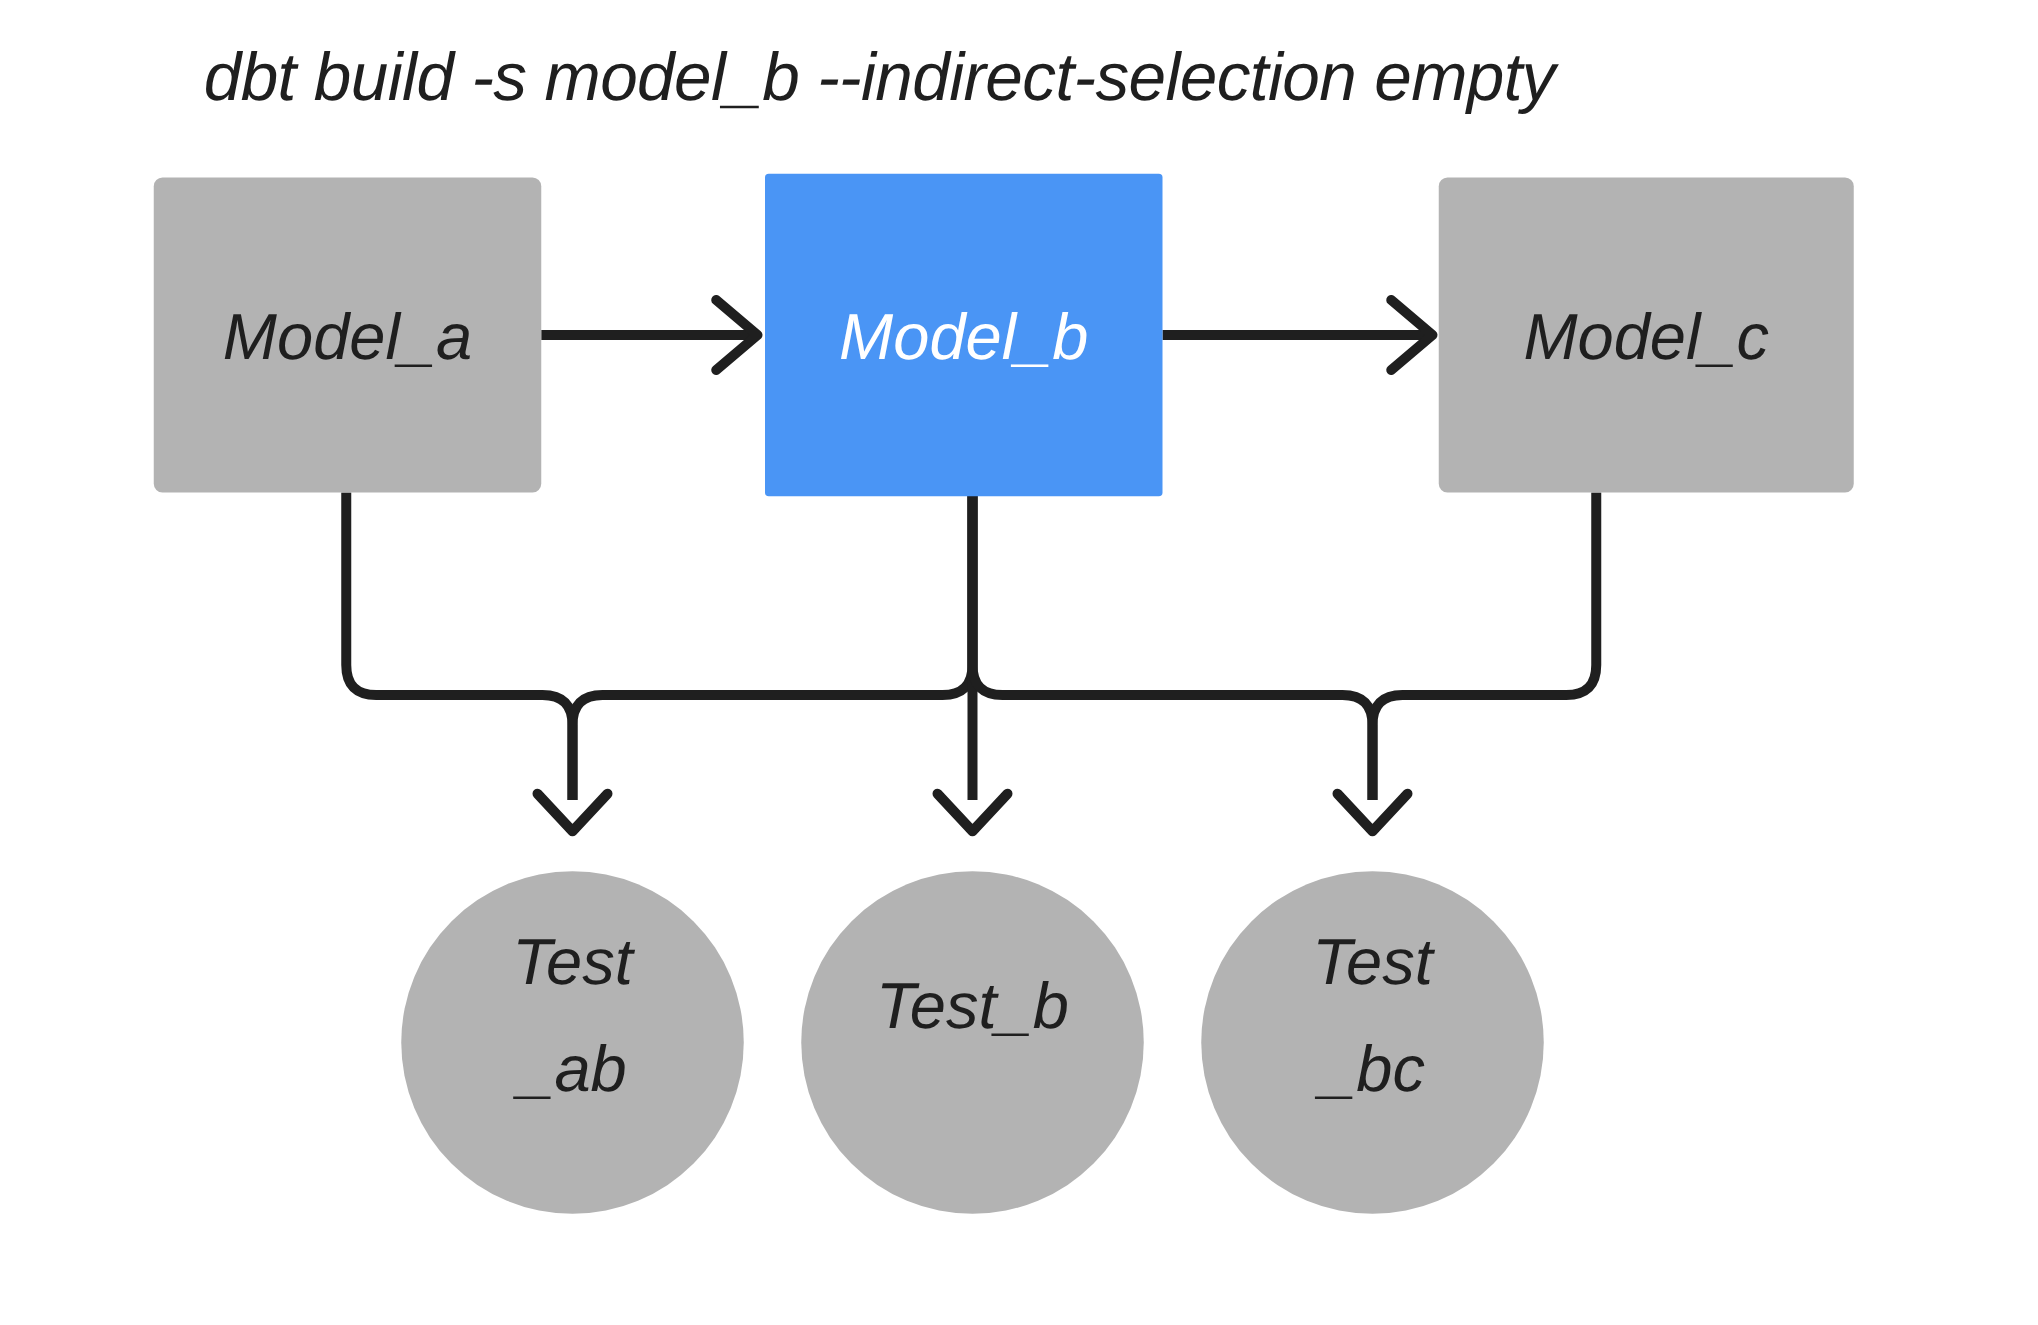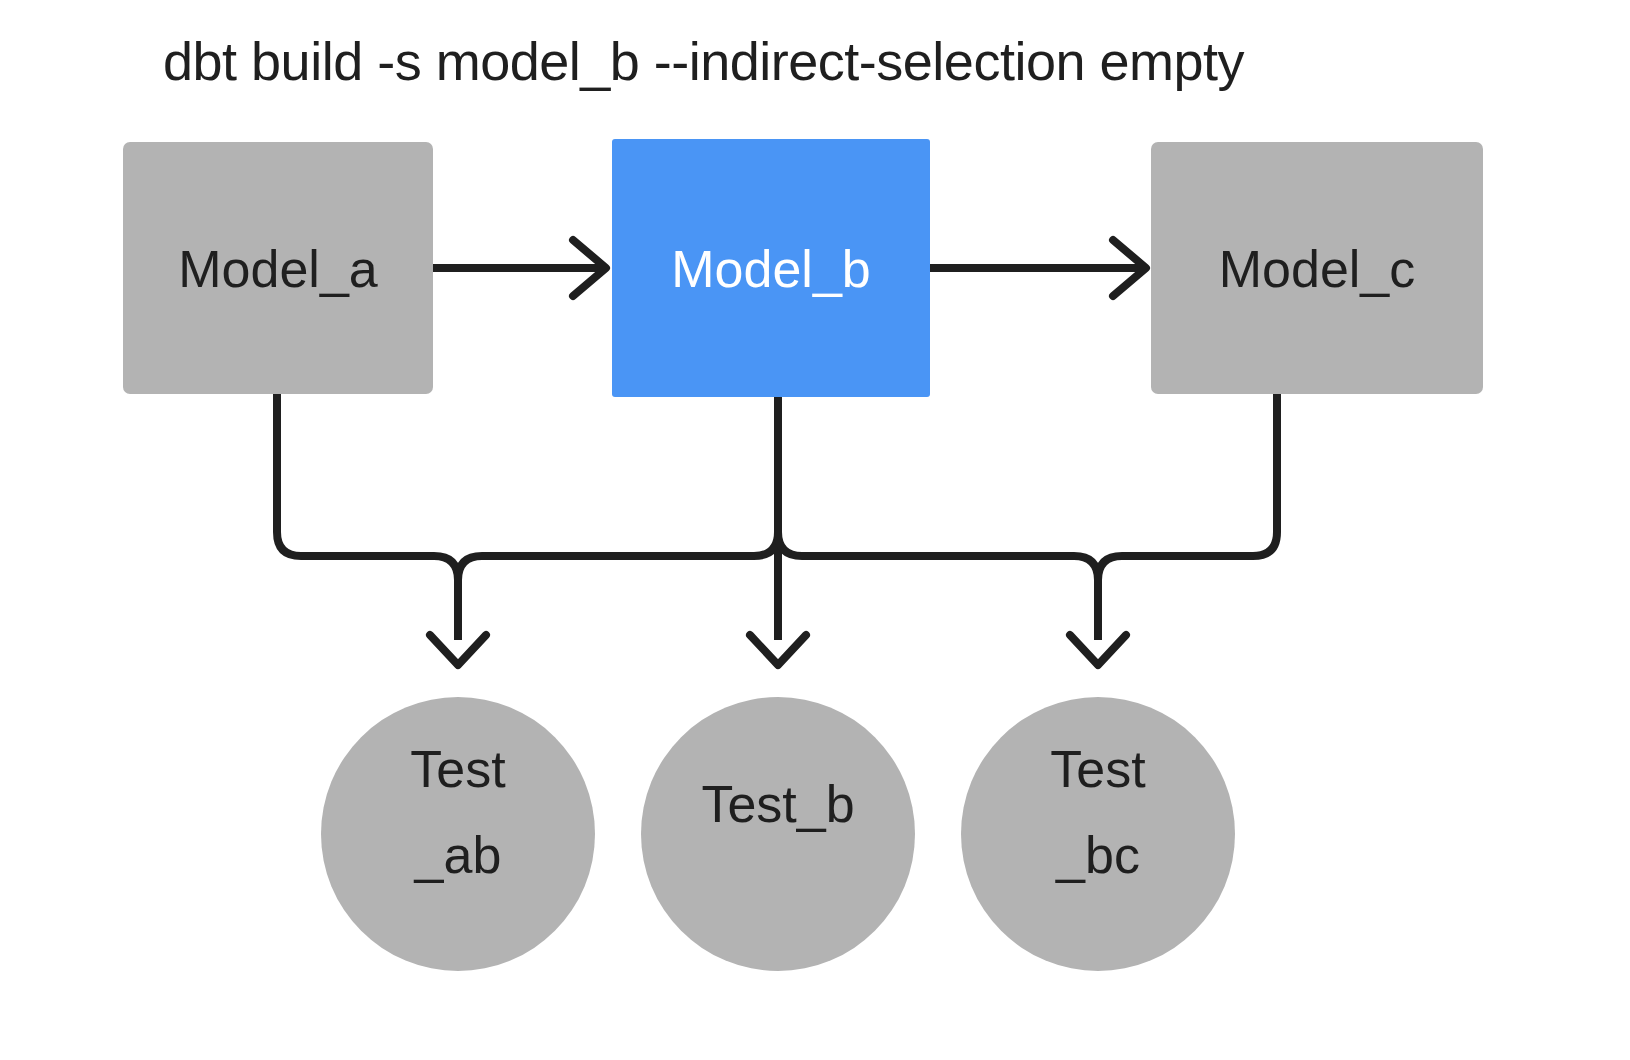--- a/index.html
+++ b/index.html
@@ -11,20 +11,21 @@
     width: 1630px;
     height: 1060px;
     overflow: hidden;
     font-family: "Liberation Sans", sans-serif;
   }
   #diagram-root {
     position: relative;
     width: 1630px;
     height: 1060px;
     background: #ffffff;
+    font-style: italic;
   }
   svg.canvas {
     display: block;
     width: 1630px;
     height: 1060px;
   }
   .title-text {
     font-family: "Liberation Sans", sans-serif;
     font-size: 54px;
     fill: #1f1f1f;

